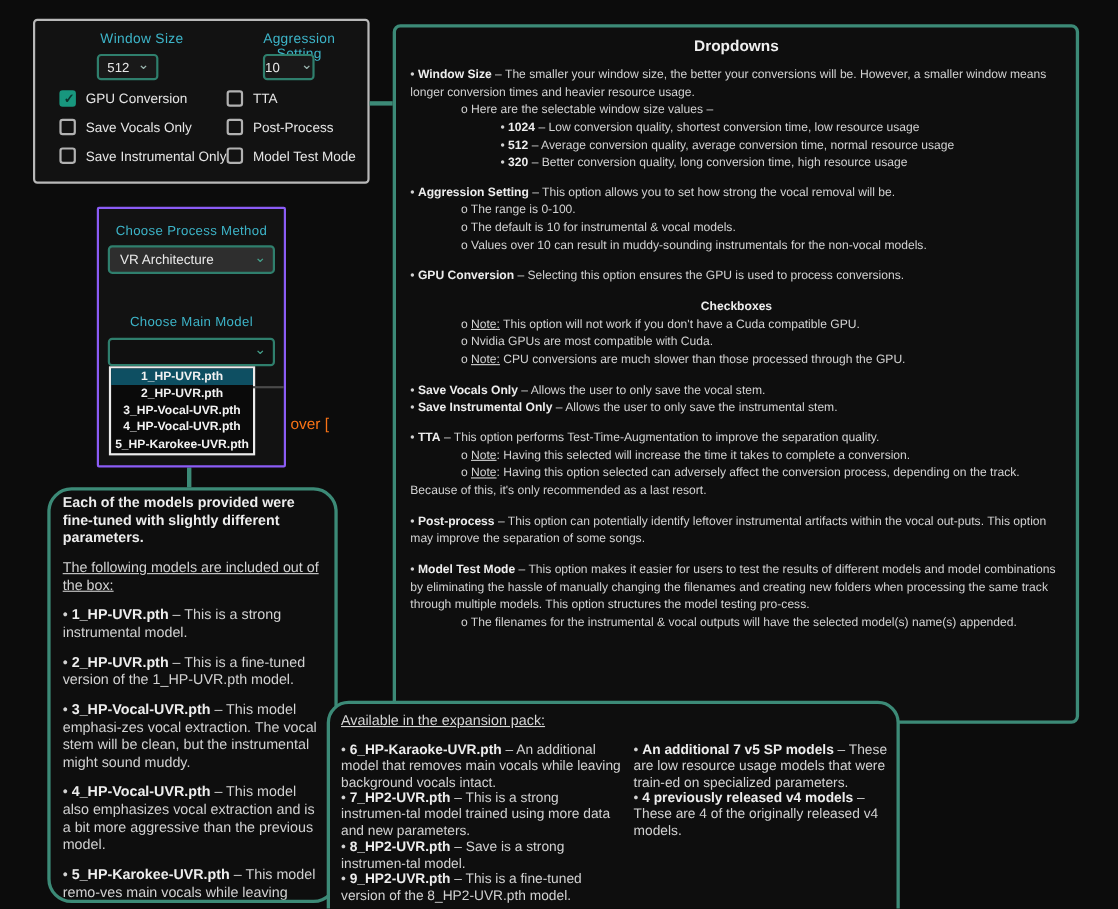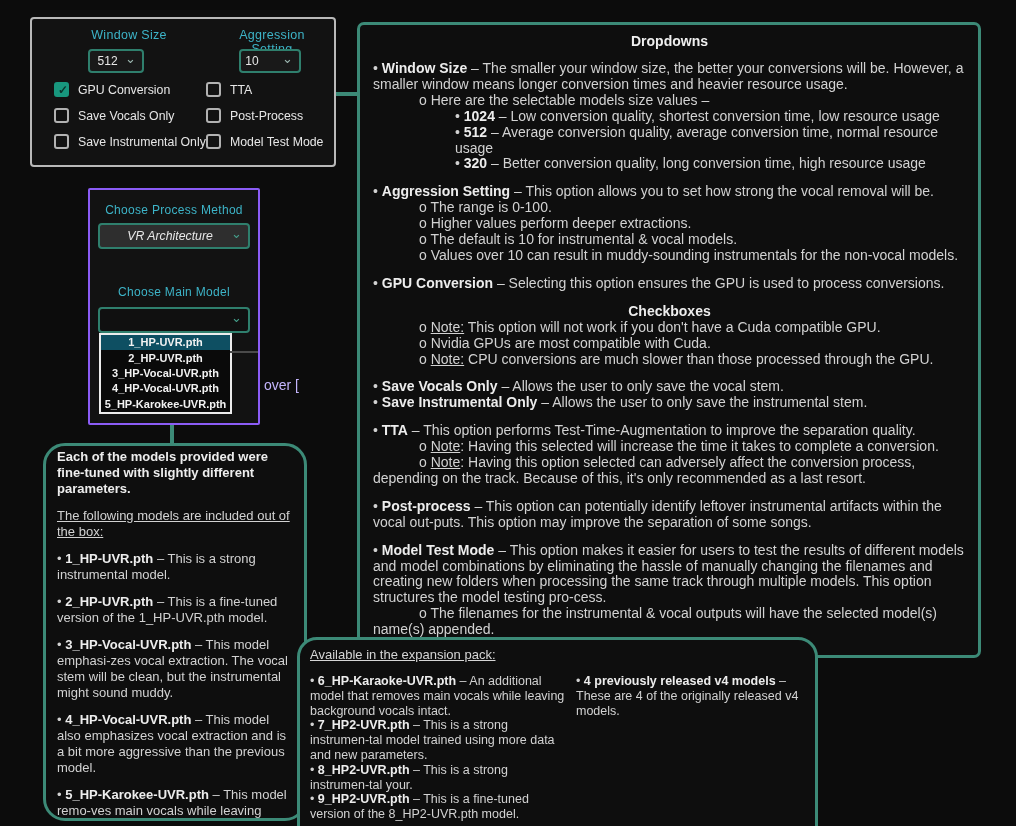--- a/index.html
+++ b/index.html
@@ -11,49 +11,49 @@
   
   .panel1 { left:30px; top:17px; width:306px; height:150px; border:2px solid #b9b9b9; border-radius:4px; background:#121212; }
   .panel2 { left:88px; top:188px; width:172px; height:237px; border:2px solid #8b5cf6; border-radius:2px; background:#121212; }
 
   .cyanlab { position:absolute; color:#3db4c8; font-size:12.5px; letter-spacing:.3px; text-align:center; }
 
   .dd { position:absolute; border:2px solid #2f7f6d; border-radius:4px; background:#191919; display:flex; align-items:center; color:#e8e8e8; font-size:12px; }
   .dd .val { flex:1; text-align:center; }
   .dd .chev { color:#9db8b2; font-size:13px; margin-right:6px; margin-top:-5px; }
   .dd-vr { background:#2e2e2e; }
-  .dd-vr .val { text-align:center; padding-left:9px; font-size:12.3px;font-style:italic; }
+  .dd-vr .val { text-align:left; padding-left:9px; font-size:12.3px; }
   .dd-vr .chev, .dd-empty .chev { color:#45a18c; }
 
   .cbrow { position:absolute; display:flex; align-items:center; gap:9px; height:17px; }
   .cb { width:15px; height:15px; border:2px solid #b2b2b2; border-radius:3px; background:transparent; position:relative; flex:0 0 auto; }
   .cb.checked { background:#18977e; border-color:#18977e; }
   .cb.checked::after { content:"\2713"; position:absolute; left:2px; top:-1px; color:#0a332c; font-size:12px; font-weight:bold; }
   .cblab { color:#e6e6e6; font-size:12.3px; white-space:nowrap; }
 
   
   .mlist { position:absolute; left:9px; top:143px; width:133px; height:81px; background:#0a0a0a; border:2px solid #ececec; display:flex; flex-direction:column; justify-content:space-around; }
   .mitem { color:#f2f2f2; font-size:11px; font-weight:bold; text-align:center; line-height:15px; white-space:nowrap; }
   .mitem.sel { background:#0e4f62; }
 
-  .fragment { position:absolute; color:#c4b5fd; font-size:14px; }
+  .fragment { position:absolute; color:#f97316; font-size:14px; }
   .divline { position:absolute; background:#4a4a4a; }
 
   
   .conn { position:absolute; background:#3c8a77; }
 
   
   .tealbox { position:absolute; border:3px solid #3c8a77; background:#0e0e0e; overflow:hidden; }
   .box-dropdowns { left:357px; top:22px; width:624px; height:636px; border-radius:7px; padding:8px 12px 6px 13px; }
   .box-models { left:43px; top:443px; width:264px; height:378px; border-radius:22px; padding:3px 10px 8px 11px; }
   .box-expansion { left:297px; top:637px; width:521px; height:236px; border-radius:20px; padding:5px 8px 6px 10px; }
 
   .boxtitle { text-align:center; color:#efefef; font-weight:bold; font-size:14px; margin-bottom:2px; }
 
-  .para { color:#d2d2d2; font-size:14px; line-height:15.9px; }
+  .para { color:#d2d2d2; font-size:11px; line-height:15.9px; }
   .box-models .para { font-size:13px; line-height:16px; }
   .box-expansion .para { font-size:12.5px; line-height:14.8px; }
   .pgap { margin-top:12px; }
   .box-models .pgap { margin-top:11px; }
   .ind1 { text-indent:46px; }
   .ind2 { margin-left:82px; }
   .pc { text-align:center; }
   .sb { font-weight:bold; color:#ededed; }
   .su { text-decoration:underline;text-align:center; }
 
@@ -66,21 +66,21 @@
 <body>
 
 <div class="abs panel1">
   <div class="cyanlab" style="left:47px; top:9px; width:100px;">Window Size</div>
   <div class="cyanlab" style="left:190px; top:9px; width:100px;">Aggression Setting</div>
 
   <div class="dd" style="left:56px; top:30px; width:56px; height:24px;">
     <span class="val">512</span>
     <span class="chev">⌄</span>
   </div>
-  <div class="dd" style="left:207px; top:30px; width:62px; height:24px;gap:19px;">
+  <div class="dd" style="left:207px; top:30px; width:47px; height:24px;gap:19px;">
     <span class="val">10</span>
     <span class="chev">⌄</span>
   </div>
 
   <div class="cbrow" style="left:22px; top:62px;">
     <div class="cb checked"></div>
     <span class="cblab">GPU Conversion</span>
   </div>
   <div class="cbrow" style="left:174px; top:62px;">
     <div class="cb"></div>
@@ -127,27 +127,26 @@
     </div>
 </div>
 
 <div class="divline" style="left:230px; top:351px; width:28px; height:2px;"></div>
 <div class="abs fragment" style="left:264px; top:377px;">over [</div>
 
 <div class="tealbox box-dropdowns">
   <div class="boxtitle">Dropdowns</div>
   <div>
       <div class="para pgap"><span>• </span><span class="sb">Window Size</span><span> – The smaller your window size, the better your conversions will be. However, a smaller window means longer conversion times and heavier resource usage.</span></div>
-      <div class="para ind1"><span>o Here are the selectable models size values –</span></div>
+      <div class="para ind1"><span>o Here are the selectable window size values –</span></div>
       <div class="para ind2"><span>• </span><span class="sb">1024</span><span> – Low conversion quality, shortest conversion time, low resource usage</span></div>
       <div class="para ind2"><span>• </span><span class="sb">512</span><span> – Average conversion quality, average conversion time, normal resource usage</span></div>
       <div class="para ind2"><span>• </span><span class="sb">320</span><span> – Better conversion quality, long conversion time, high resource usage</span></div>
       <div class="para pgap"><span>• </span><span class="sb">Aggression Setting</span><span> – This option allows you to set how strong the vocal removal will be.</span></div>
       <div class="para ind1"><span>o The range is 0-100.</span></div>
-      <div class="para ind1"><span>o Higher values perform deeper extractions.</span></div>
       <div class="para ind1"><span>o The default is 10 for instrumental &amp; vocal models.</span></div>
       <div class="para ind1"><span>o Values over 10 can result in muddy-sounding instrumentals for the non-vocal models.</span></div>
       <div class="para pgap"><span>• </span><span class="sb">GPU Conversion</span><span> – Selecting this option ensures the GPU is used to process conversions.</span></div>
       <div class="para pc pgap"><span class="sb">Checkboxes</span></div>
       <div class="para ind1"><span>o </span><span class="su">Note:</span><span> This option will not work if you don't have a Cuda compatible GPU.</span></div>
       <div class="para ind1"><span>o Nvidia GPUs are most compatible with Cuda.</span></div>
       <div class="para ind1"><span>o </span><span class="su">Note:</span><span> CPU conversions are much slower than those processed through the GPU.</span></div>
       <div class="para pgap"><span>• </span><span class="sb">Save Vocals Only</span><span> – Allows the user to only save the vocal stem.</span></div>
       <div class="para"><span>• </span><span class="sb">Save Instrumental Only</span><span> – Allows the user to only save the instrumental stem.</span></div>
       <div class="para pgap"><span>• </span><span class="sb">TTA</span><span> – This option performs Test-Time-Augmentation to improve the separation quality.</span></div>
@@ -169,19 +168,20 @@
       <div class="para pgap"><span>• </span><span class="sb">4_HP-Vocal-UVR.pth</span><span> – This model also emphasizes vocal extraction and is a bit more aggressive than the previous model.</span></div>
       <div class="para pgap"><span>• </span><span class="sb">5_HP-Karokee-UVR.pth</span><span> – This model remo-ves main vocals while leaving background vocals intact.</span></div>
     </div>
 </div>
 
 <div class="tealbox box-expansion">
   <div class="exphead">Available in the expansion pack:</div>
   <div class="expcol col1">
       <div class="para"><span>• </span><span class="sb">6_HP-Karaoke-UVR.pth</span><span> – An additional model that removes main vocals while leaving background vocals intact.</span></div>
       <div class="para"><span>• </span><span class="sb">7_HP2-UVR.pth</span><span> – This is a strong instrumen-tal model trained using more data and new parameters.</span></div>
-      <div class="para"><span>• </span><span class="sb">8_HP2-UVR.pth</span><span> – This is a strong instrumen-tal your.</span></div>
+      <div class="para"><span>• </span><span class="sb">8_HP2-UVR.pth</span><span> – Save is a strong instrumen-tal model.</span></div>
       <div class="para"><span>• </span><span class="sb">9_HP2-UVR.pth</span><span> – This is a fine-tuned version of the 8_HP2-UVR.pth model.</span></div>
     </div>
   <div class="expcol col2">
+      <div class="para"><span>• </span><span class="sb">An additional 7 v5 SP models</span><span> – These are low resource usage models that were train-ed on specialized parameters.</span></div>
       <div class="para"><span>• </span><span class="sb">4 previously released v4 models</span><span> – These are 4 of the originally released v4 models.</span></div>
     </div>
 </div>
 
 </body></html>

